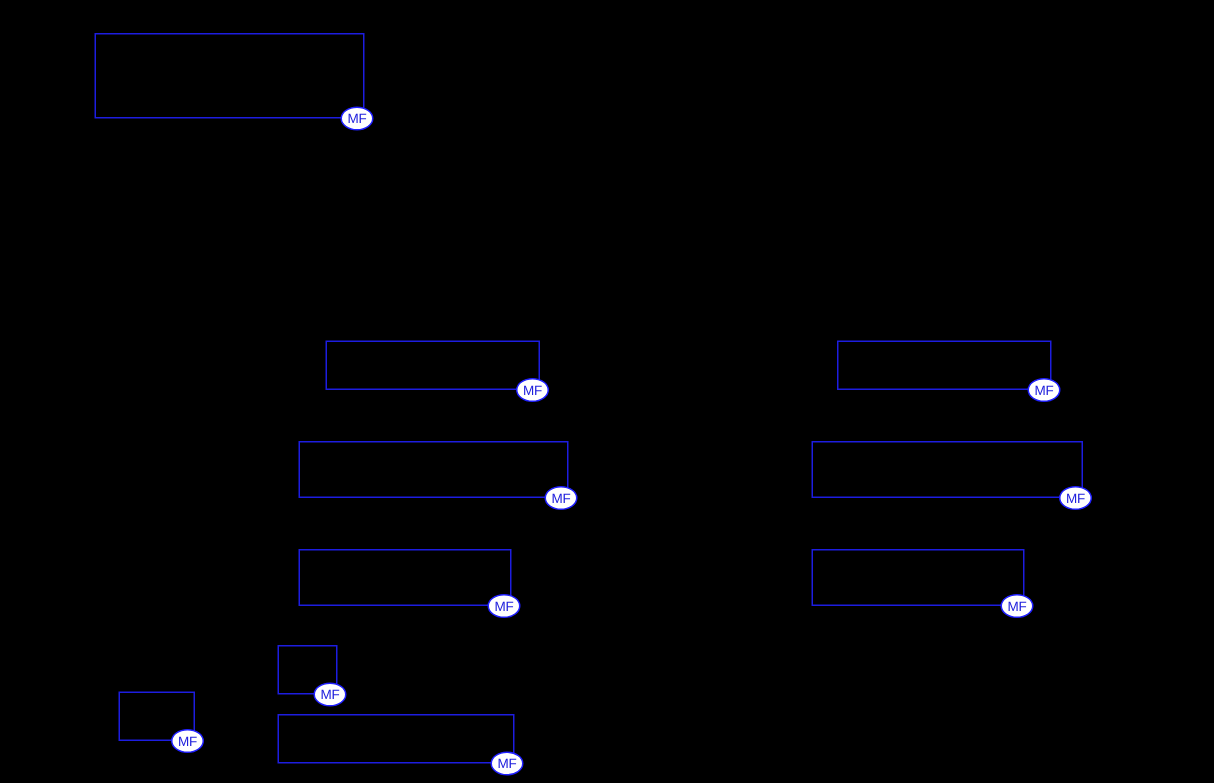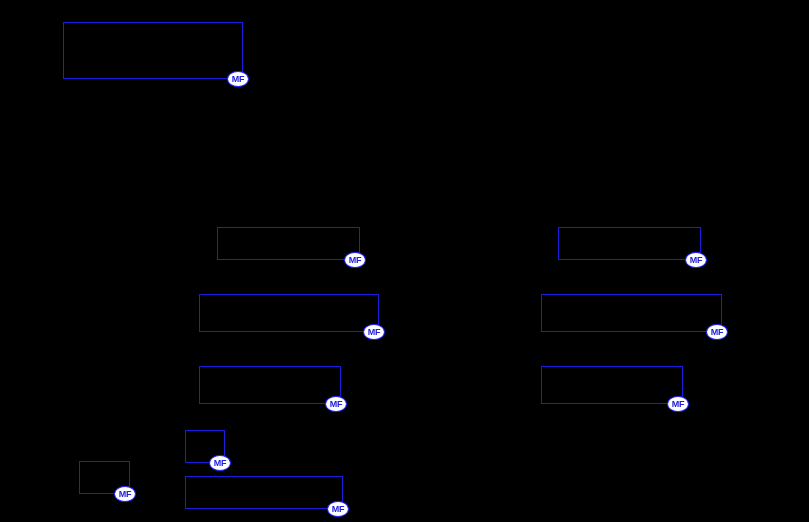--- a/index.html
+++ b/index.html
@@ -32,21 +32,21 @@
     background: #ffffff;
     border: 1px solid #2020ff;
     box-sizing: border-box;
     display: flex;
     align-items: center;
     justify-content: center;
     color: #2020dd;
     font-family: "Liberation Sans", sans-serif;
     font-size: 9px;
     line-height: 1;
-    font-weight: 700;
+    font-weight: 400;
     letter-spacing: -0.2px;
     user-select: none;
   }
 </style>
 </head>
 <body>
 
 <div id="canvas" style="width: 809px; height: 522px; background: rgb(0, 0, 0);">
     <div class="region-box" style="left: 63px; top: 22px; width: 180px; height: 57px; border-color: rgb(29, 29, 224);"></div>
     <div class="mf-badge" style="background: rgb(255, 255, 255); border-color: rgb(32, 32, 255); color: rgb(32, 32, 221); left: 227px; top: 71px;">MF</div>

